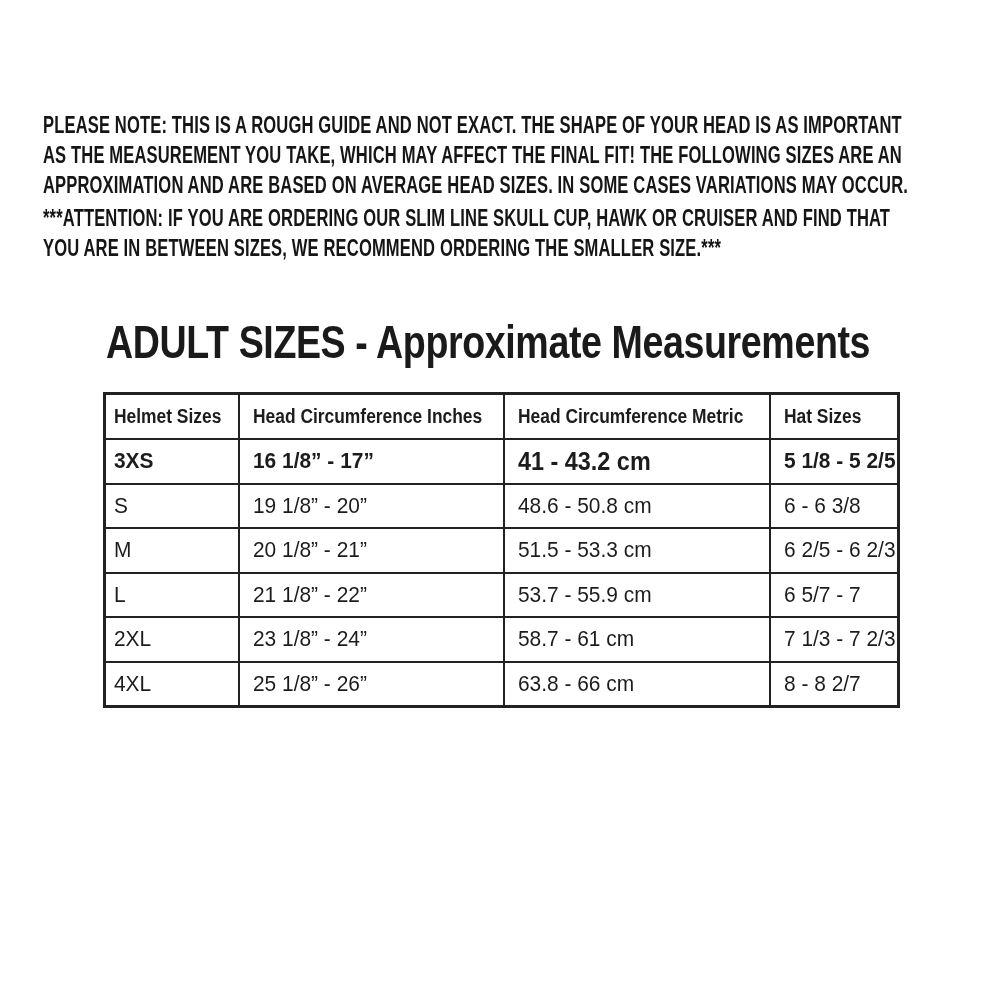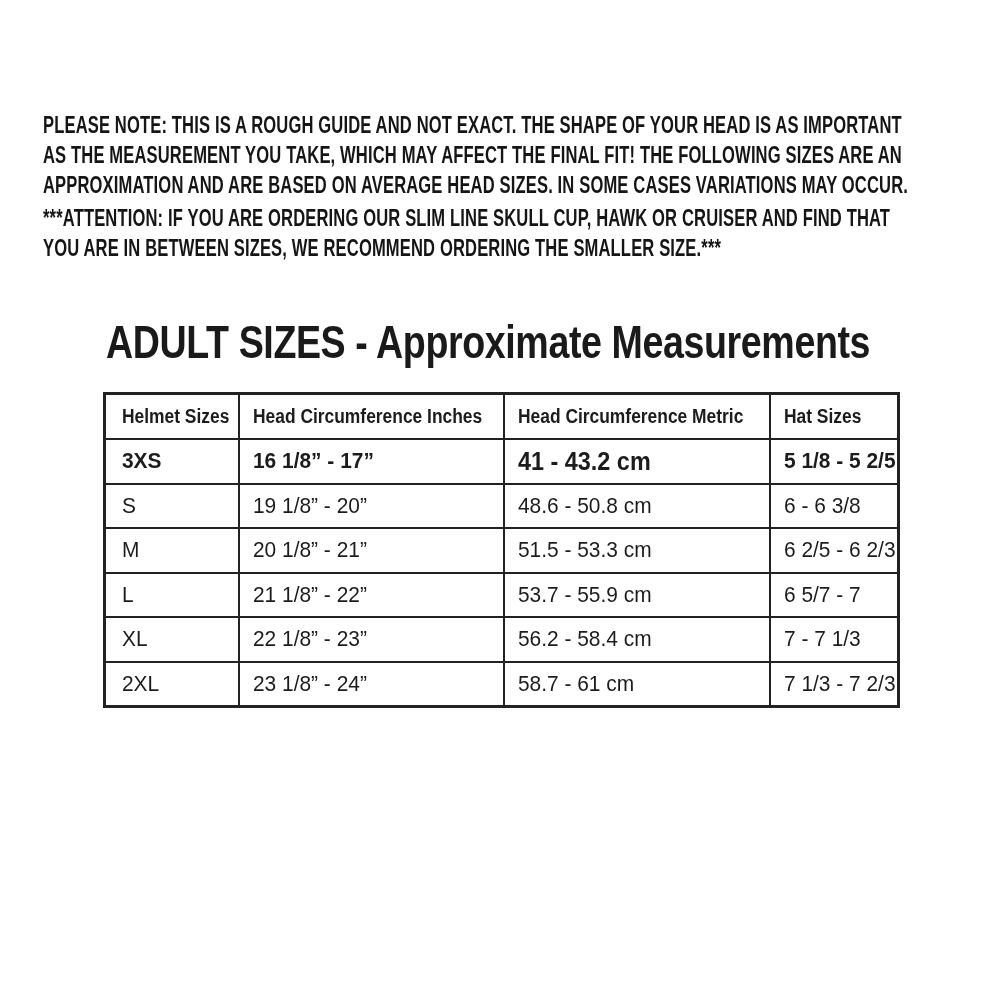--- a/index.html
+++ b/index.html
@@ -70,21 +70,21 @@
   .size-table td {
     border: 2px solid #222222;
     padding: 0 4px 0 13px;
     text-align: left;
     vertical-align: middle;
     overflow: hidden;
   }
   .size-table th { height: 43px; }
   .size-table td { height: 42.5px; margin-left: 36px; }
   .size-table th:first-child,
-  .size-table td:first-child { padding-left: 16px; }
+  .size-table td:first-child { padding-left: 8px; }
 
   .size-table th span {
     display: inline-block;
     white-space: nowrap;
     font-size: 20px;
     font-weight: 700;
     transform: scaleX(0.87);
     transform-origin: 0 50%;
     color: #1c1c1c;
   }
@@ -157,27 +157,27 @@
         <td class="metric-col"><span>51.5 - 53.3 cm</span></td>
         <td><span>6 2/5 - 6 2/3</span></td>
       </tr>
       <tr>
         <td><span>L</span></td>
         <td><span>21 1/8” - 22”</span></td>
         <td class="metric-col"><span>53.7 - 55.9 cm</span></td>
         <td><span>6 5/7 - 7</span></td>
       </tr>
       <tr>
-        <td><span>XL</span></td>
-        <td><span>22 1/8” - 23”</span></td>
-        <td class="metric-col"><span>56.2 - 58.4 cm</span></td>
-        <td><span>7 - 7 1/3</span></td>
-      </tr>
-      <tr>
         <td><span>2XL</span></td>
         <td><span>23 1/8” - 24”</span></td>
         <td class="metric-col"><span>58.7 - 61 cm</span></td>
         <td><span>7 1/3 - 7 2/3</span></td>
+      </tr>
+      <tr>
+        <td><span>4XL</span></td>
+        <td><span>25 1/8” - 26”</span></td>
+        <td class="metric-col"><span>63.8 - 66 cm</span></td>
+        <td><span>8 - 8 2/7</span></td>
       </tr>
     </tbody>
   </table>
 
 </div>
 
 </body></html>

